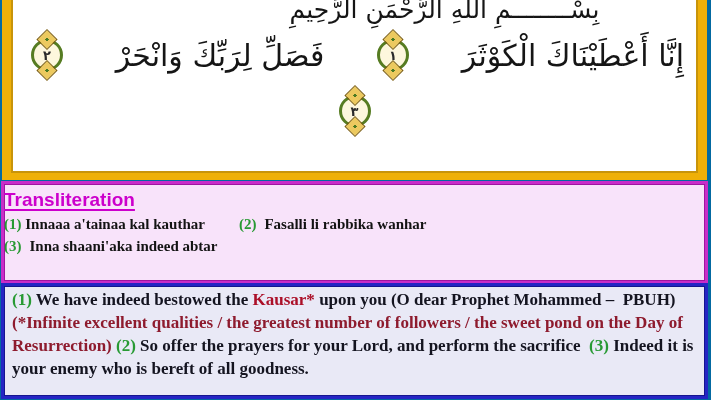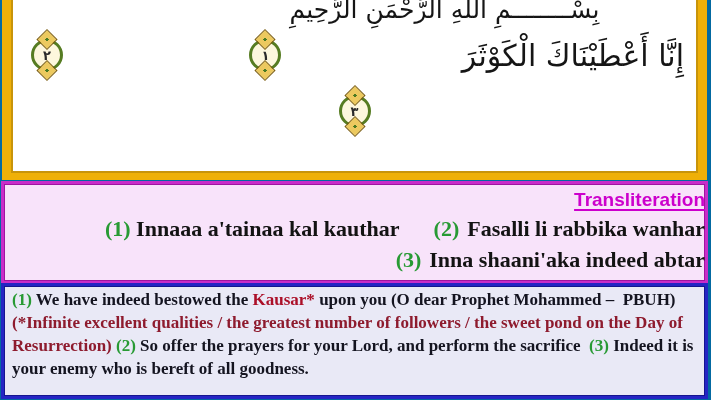--- a/index.html
+++ b/index.html
@@ -46,31 +46,30 @@
     background:radial-gradient(circle at center, #4a7a22 0 1.5px, #ecc95f 1.6px);
     border:1px solid #7a5c10;
   }
   .orn.top { top:-10px; } .orn.bottom { bottom:-10px; }
 
   
   .translit-box {
     position:absolute; left:1px; top:181px; width:707px; height:103px;
     box-sizing:border-box; background:#f8e3fa;
     border:3px solid #c92dc9; box-shadow: inset 0 0 0 1px #a014a0;
-    text-align:right;
+    text-align:left;
   }
   .translit-heading {
     margin-top:5px; display:inline-block;
     font:bold 19px "Liberation Sans", sans-serif; color:#cc00cc;
     text-decoration:underline; text-decoration-thickness:2px; text-underline-offset:3px;
   }
   .tr-line {
-    font-weight:bold; font-size:22px; color:#131313; margin-top:5px;
+    font-weight:bold; font-size:15px; color:#131313; margin-top:5px;
     font-family:"Liberation Serif", serif;
-    padding-left:32px;
   }
   .tr-line .num { color:#289a34; }
   .tr-gap { display:inline-block; width:34px; }
   .tr-sp  { display:inline-block; width:8px; }
 
   
   .trans-box {
     position:absolute; left:1px; top:283px; width:707px; height:116px;
     box-sizing:border-box; background:#e9e9f6;
     border:3px solid #2525c4; box-shadow: inset 0 0 0 1px #15158f;
@@ -100,20 +99,21 @@
   <section class="quran-box">
     <div class="bismillah">بِسْــــــــمِ اللَّهِ الرَّحْمَنِ الرَّحِيمِ</div>
 
     <div class="ayah-line line1">
       <span class="ar">إِنَّا أَعْطَيْنَاكَ الْكَوْثَرَ</span>
       <span class="marker">
         <i class="orn top"></i>
         <i class="digit">١</i>
         <i class="orn bottom"></i>
       </span>
+      <span class="ar">فَصَلِّ لِرَبِّكَ وَانْحَرْ</span>
       <span class="marker">
         <i class="orn top"></i>
         <i class="digit">٢</i>
         <i class="orn bottom"></i>
       </span>
     </div>
 
     <div class="ayah-line line2">
       <span class="marker">
         <i class="orn top"></i>

